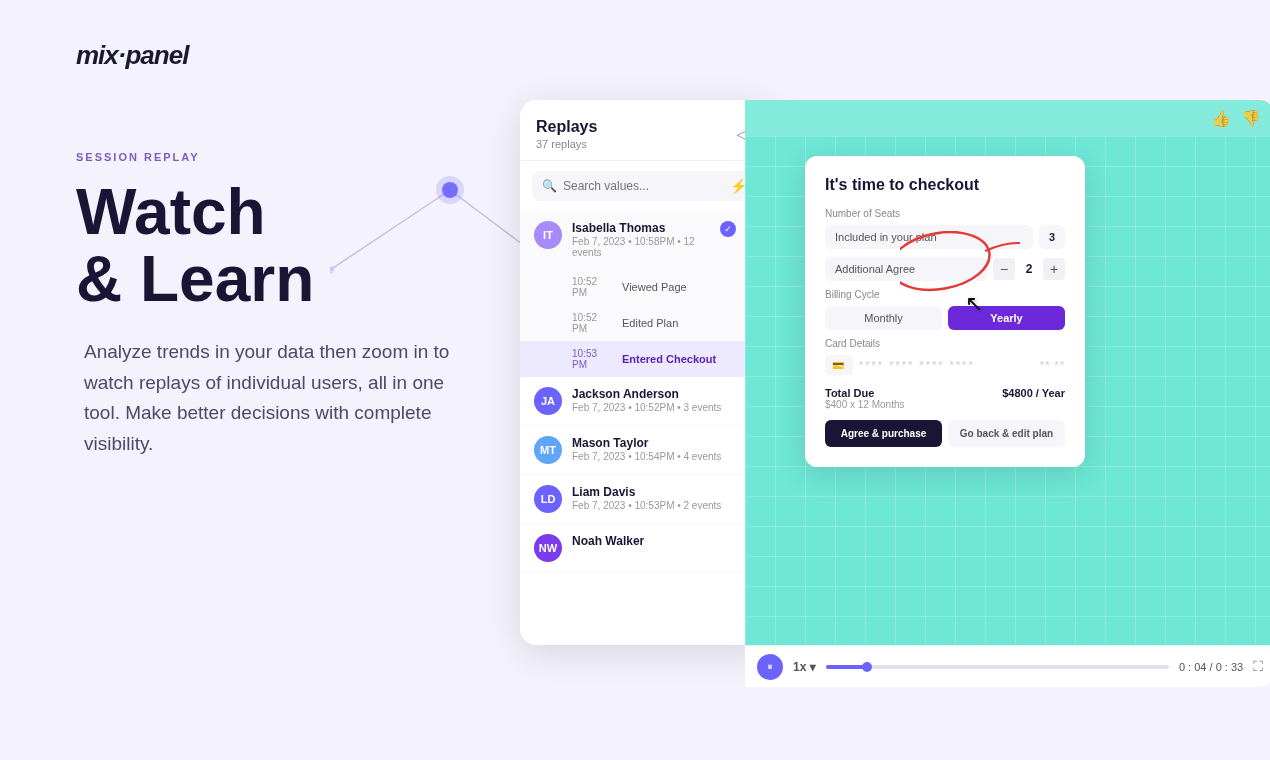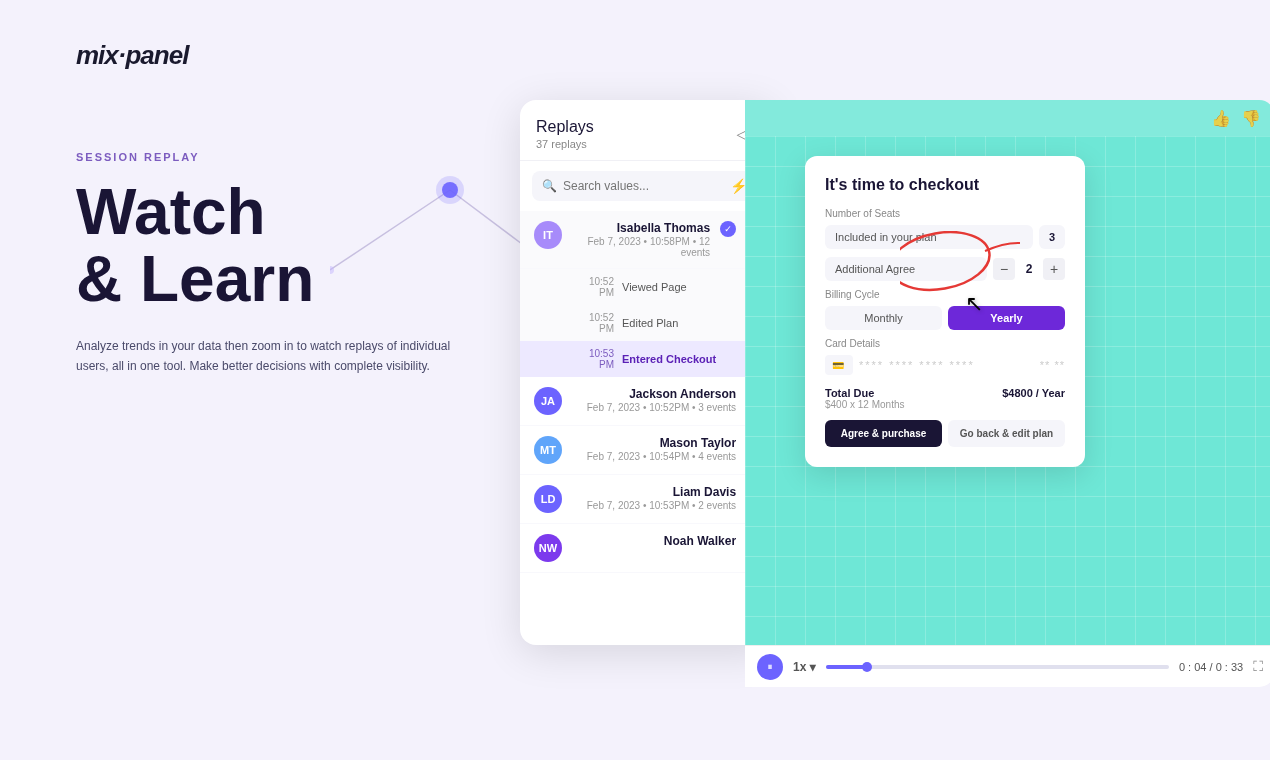--- a/index.html
+++ b/index.html
@@ -44,24 +44,25 @@
 
     .hero-title {
       font-size: 64px;
       font-weight: 800;
       color: #1a1535;
       line-height: 1.05;
       margin-bottom: 24px;
     }
 
     .hero-desc {
-      font-size: 12px;
+      font-size: 19px;
       color: #4a4a6a;
       line-height: 1.6;
       max-width: 380px;
+      margin-left: 8px;
     }
 
     
     .right-panel {
       position: absolute;
       right: 0; top: 0;
       width: 760px;
       height: 760px;
     }
 
@@ -83,21 +84,21 @@
     .sidebar-header {
       padding: 18px 16px 10px;
       border-bottom: 1px solid #f0f0f5;
       display: flex;
       align-items: center;
       justify-content: space-between;
     }
 
     .sidebar-title {
       font-size: 16px;
-      font-weight: 400;
+      font-weight: 700;
       color: #1a1535;
     }
 
     .sidebar-count {
       font-size: 11px;
       color: #888;
       margin-top: 2px;
     }
 
     .sidebar-collapse {
@@ -134,21 +135,20 @@
     }
     .filter-icon {
       color: #888;
       font-size: 14px;
       margin-left: auto;
     }
 
     .user-list {
       overflow-y: auto;
       flex: 1;
-      text-align: right;
     }
 
     .user-item {
       padding: 10px 14px;
       display: flex;
       align-items: flex-start;
       gap: 10px;
       cursor: pointer;
       border-bottom: 1px solid #f8f8fc;
     }

